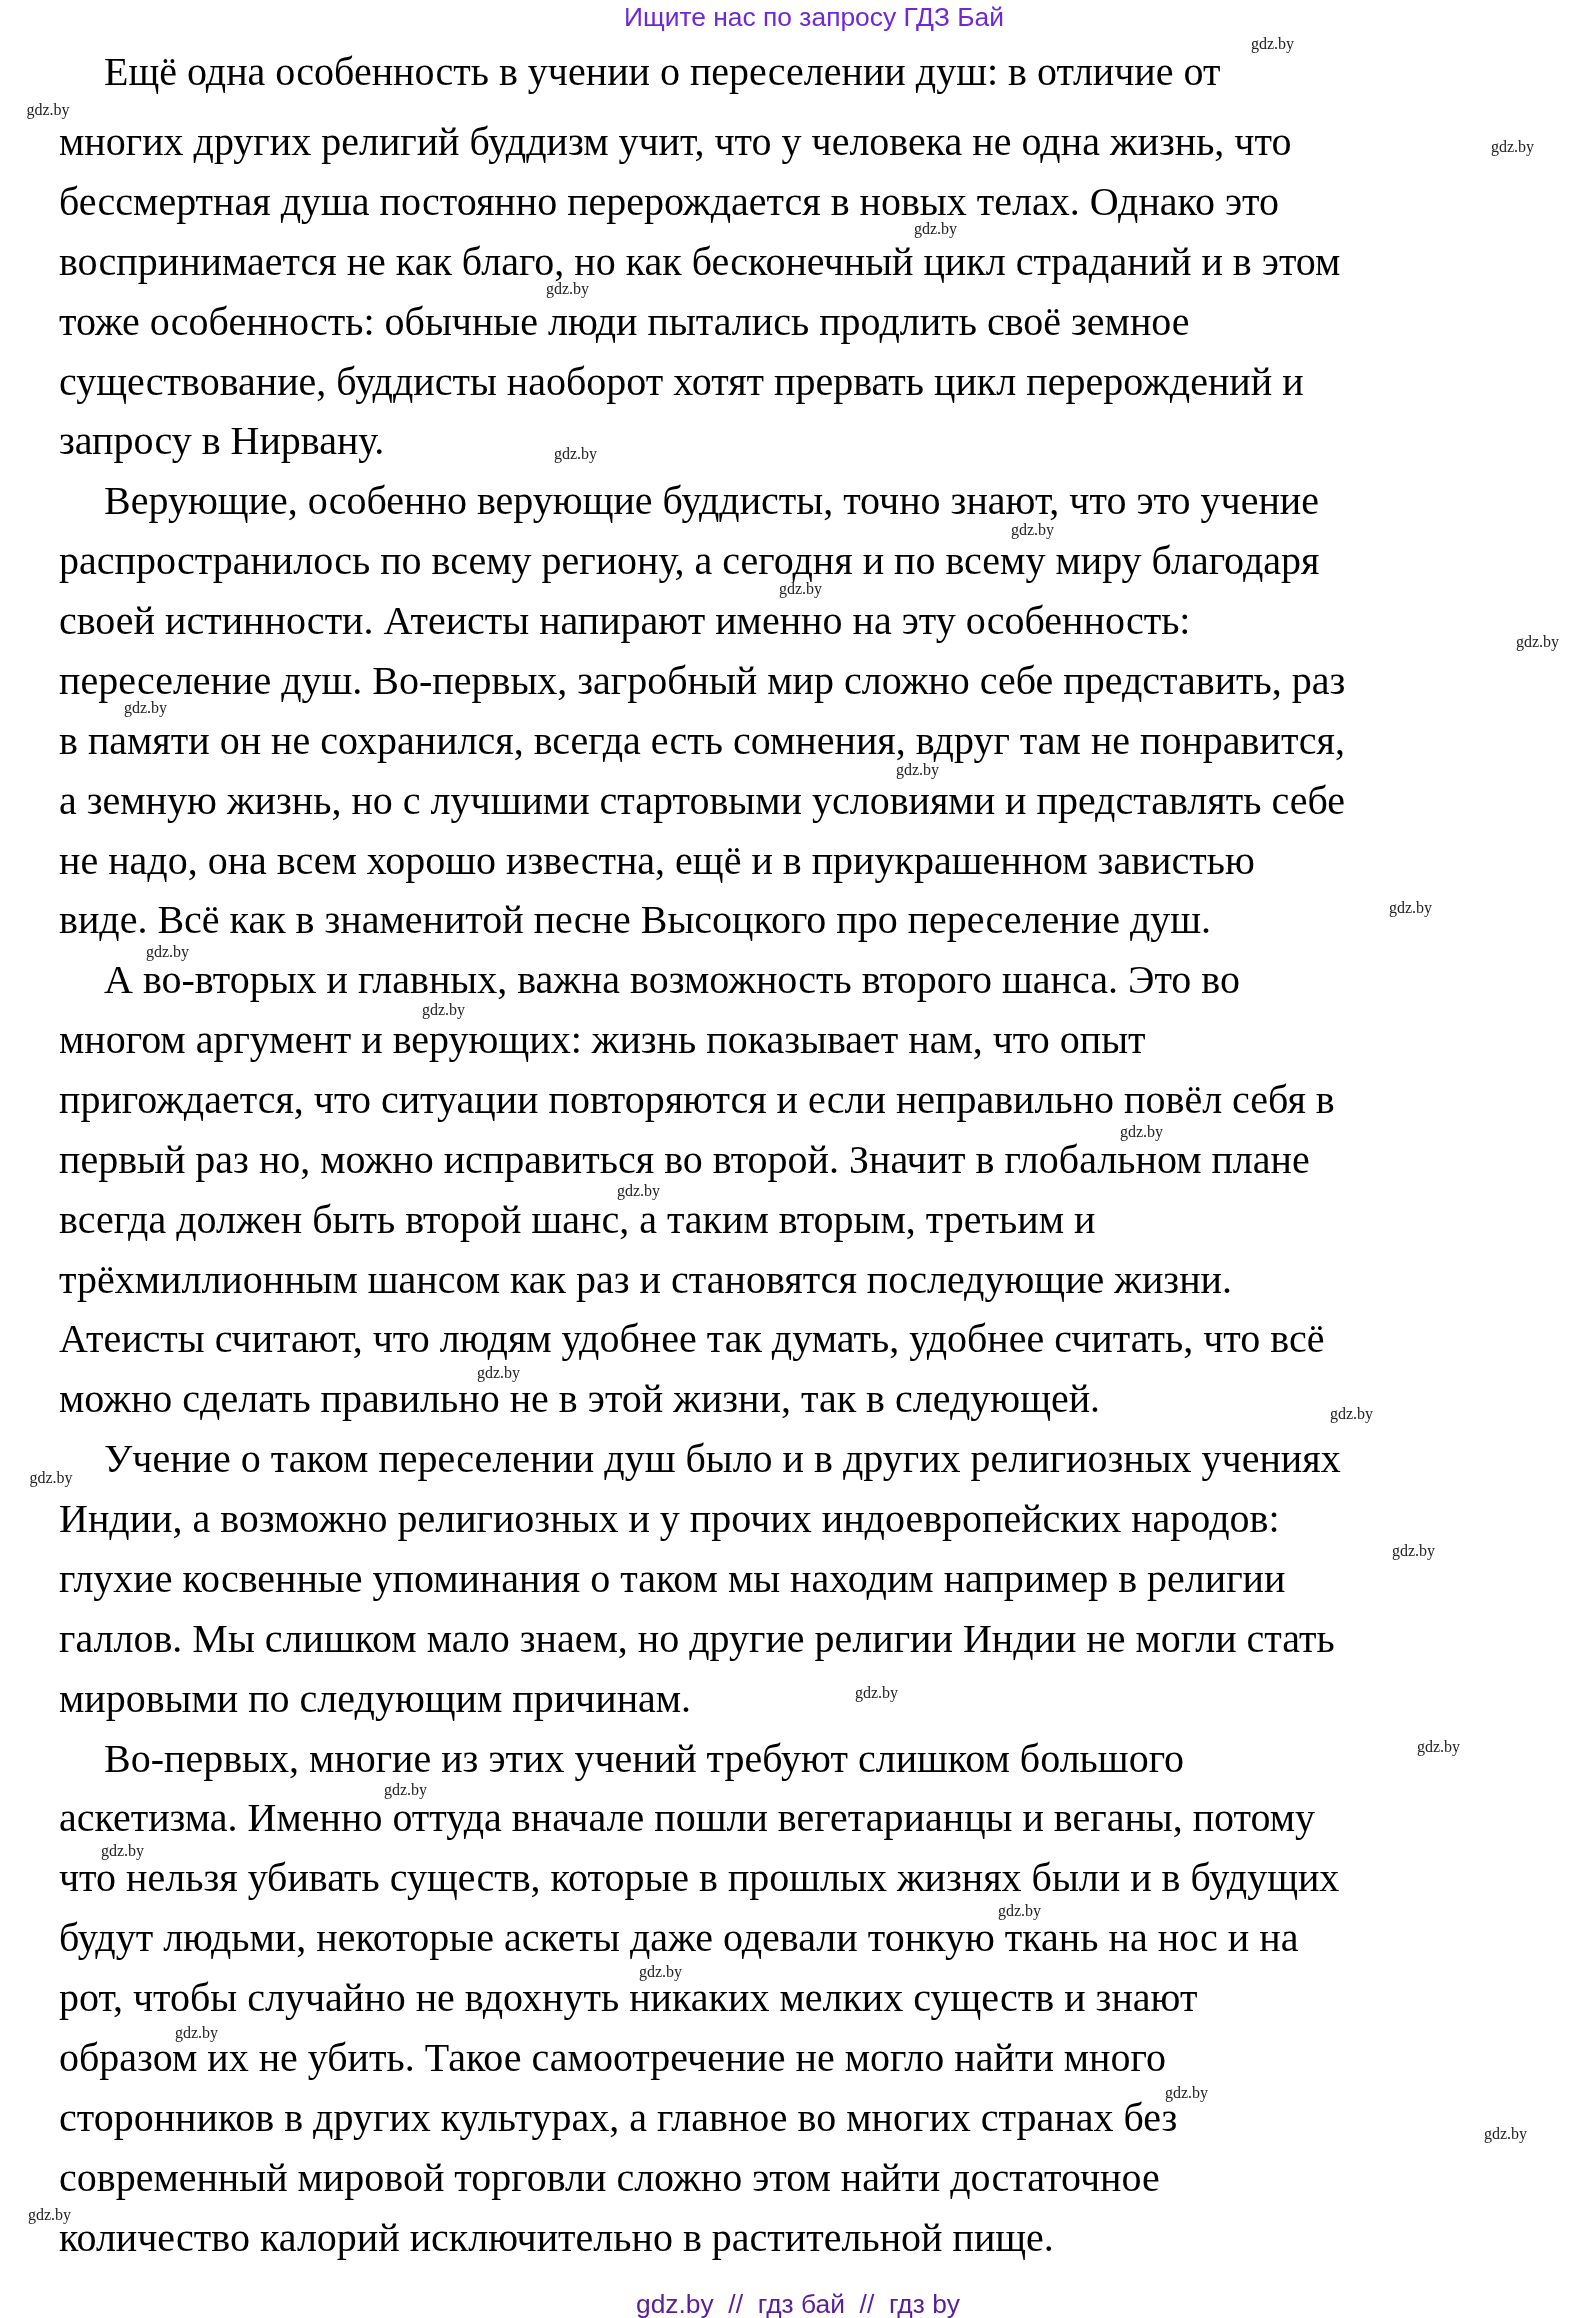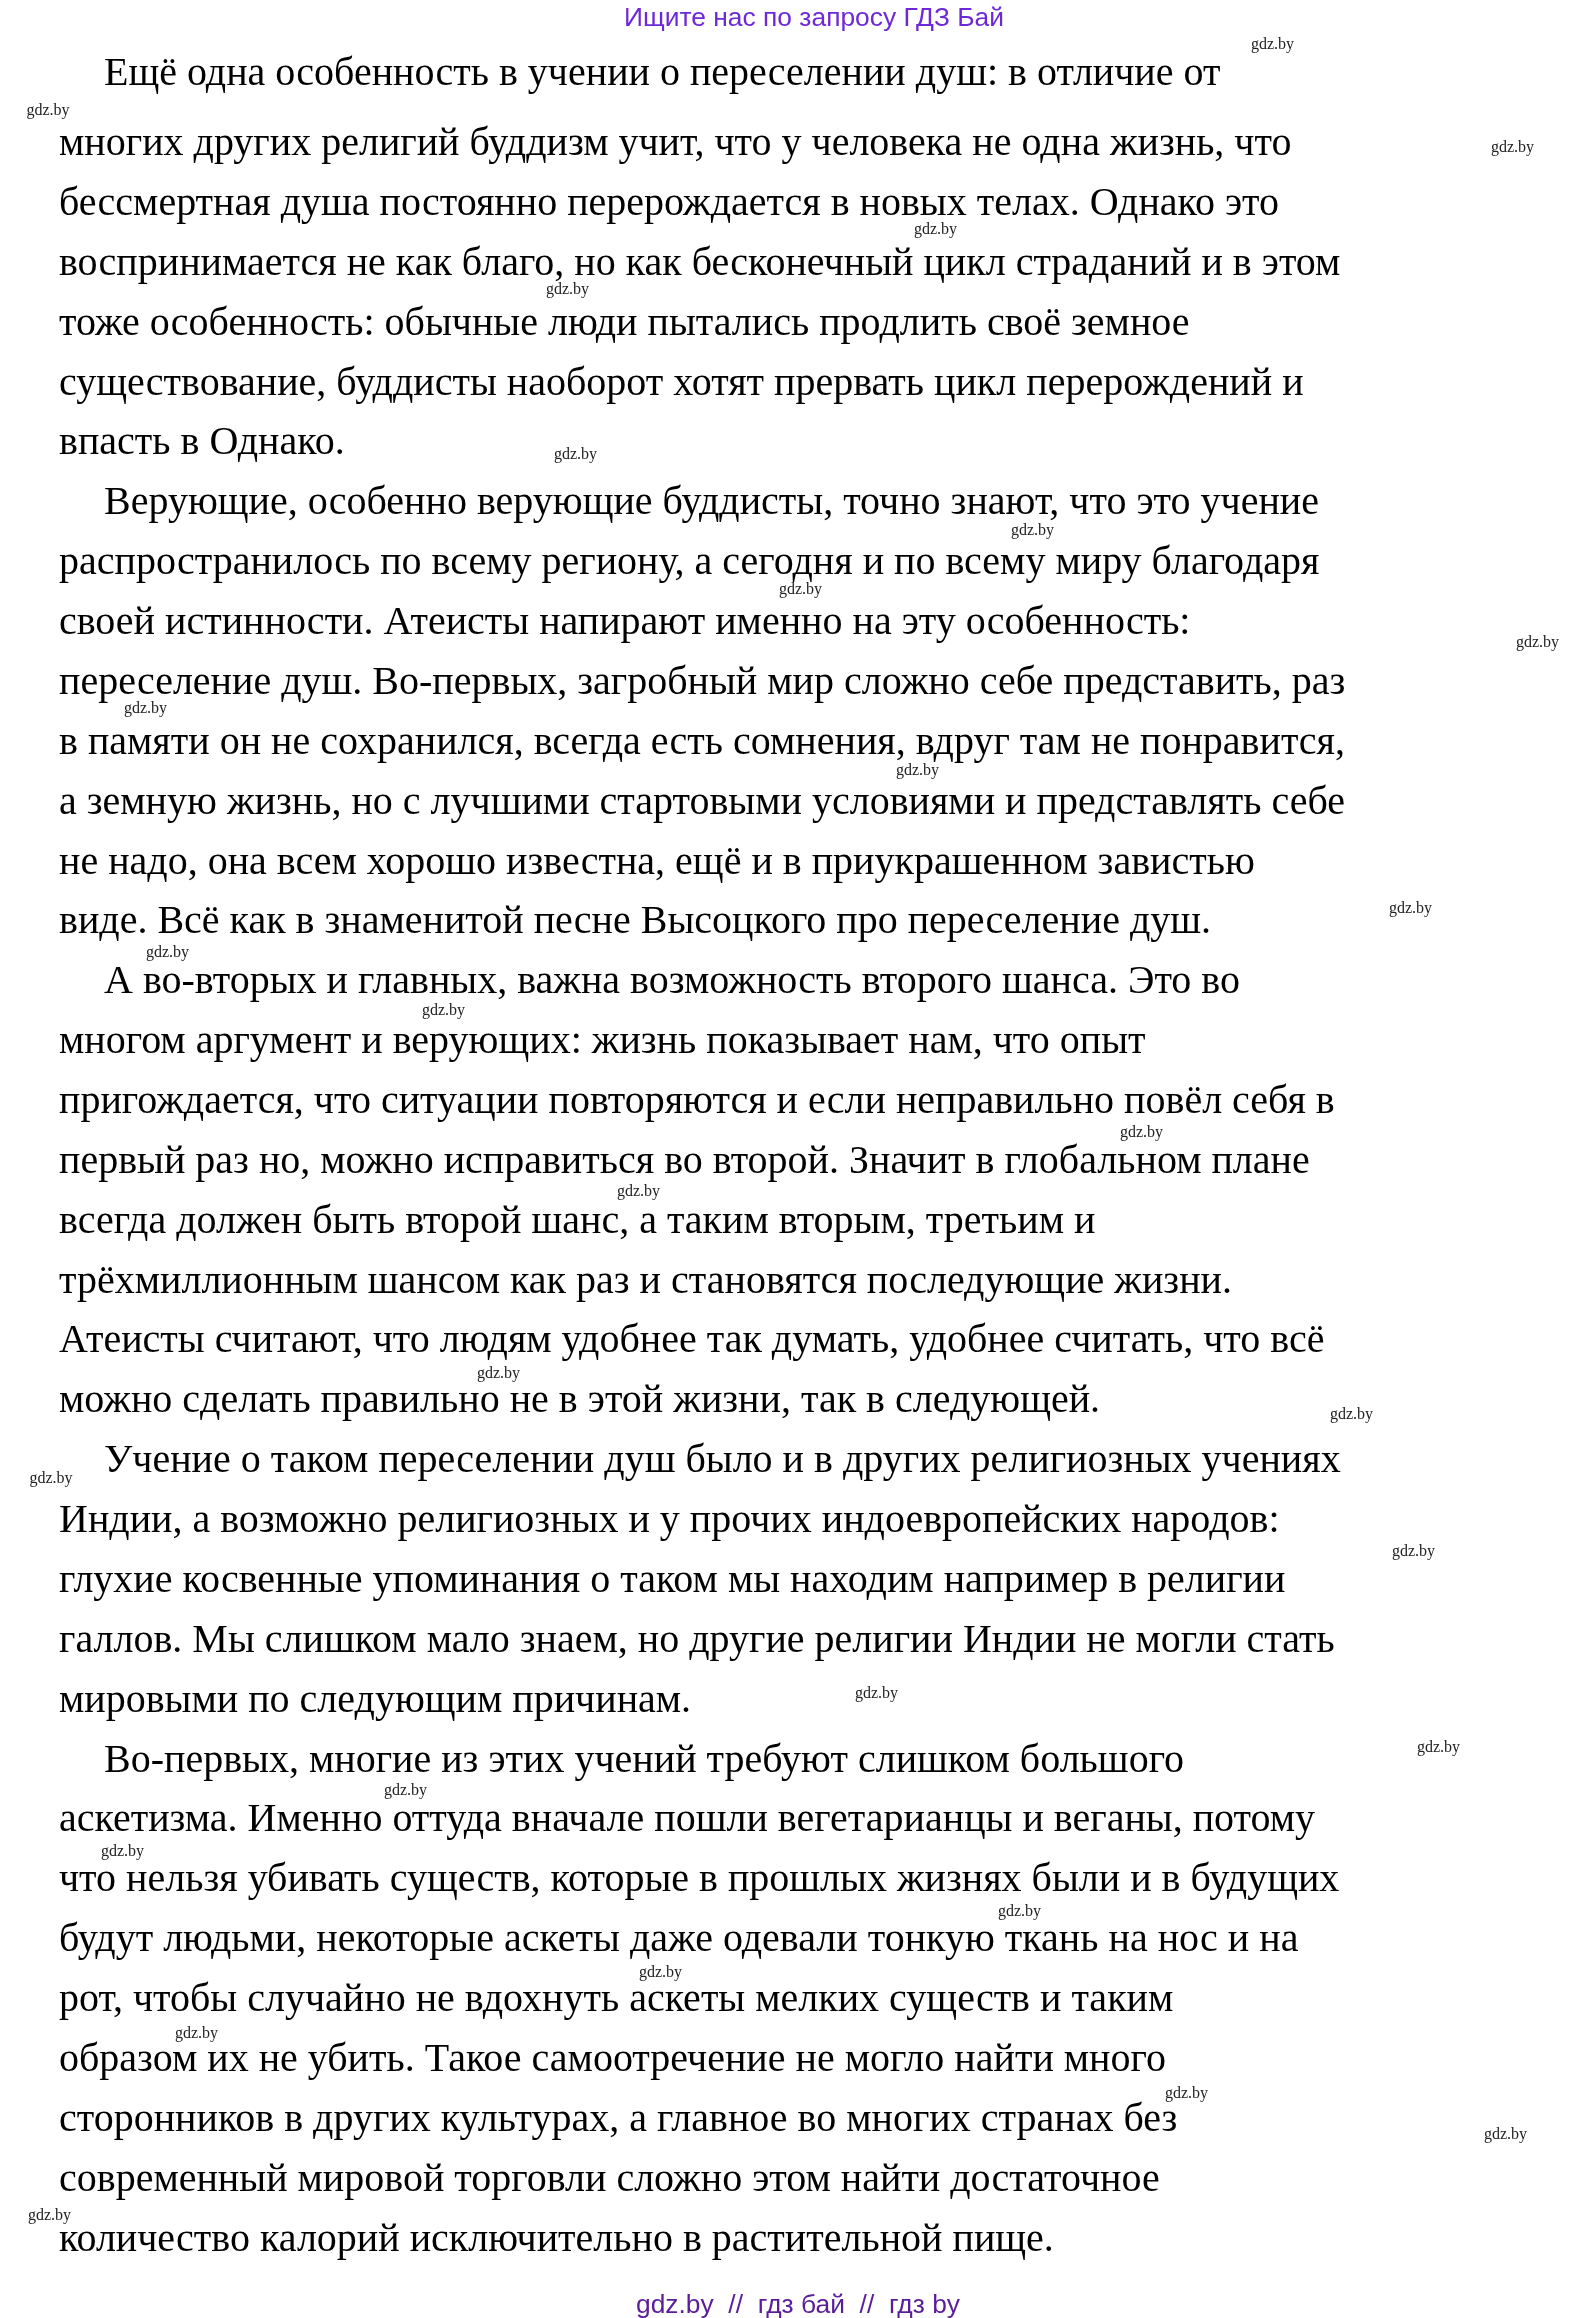--- a/index.html
+++ b/index.html
@@ -30,21 +30,21 @@
 
 <div class="header">Ищите нас по запросу ГДЗ Бай</div>
 
 <div>
   <div class="line indent" style="top:52px">Ещё одна особенность в учении о переселении душ: в отличие от</div>
   <div class="line" style="top:122px">многих других религий буддизм учит, что у человека не одна жизнь, что</div>
   <div class="line" style="top:182px">бессмертная душа постоянно перерождается в новых телах. Однако это</div>
   <div class="line" style="top:242px">воспринимается не как благо, но как бесконечный цикл страданий и в этом</div>
   <div class="line" style="top:302px">тоже особенность: обычные люди пытались продлить своё земное</div>
   <div class="line" style="top:362px">существование, буддисты наоборот хотят прервать цикл перерождений и</div>
-  <div class="line" style="top:421px">впасть в Однако.</div>
+  <div class="line" style="top:421px">запросу в Нирвану.</div>
   <div class="line indent" style="top:481px">Верующие, особенно верующие буддисты, точно знают, что это учение</div>
   <div class="line" style="top:541px">распространилось по всему региону, а сегодня и по всему миру благодаря</div>
   <div class="line" style="top:601px">своей истинности. Атеисты напирают именно на эту особенность:</div>
   <div class="line" style="top:661px">переселение душ. Во-первых, загробный мир сложно себе представить, раз</div>
   <div class="line" style="top:721px">в памяти он не сохранился, всегда есть сомнения, вдруг там не понравится,</div>
   <div class="line" style="top:781px">а земную жизнь, но с лучшими стартовыми условиями и представлять себе</div>
   <div class="line" style="top:841px">не надо, она всем хорошо известна, ещё и в приукрашенном завистью</div>
   <div class="line" style="top:900px">виде. Всё как в знаменитой песне Высоцкого про переселение душ.</div>
   <div class="line indent" style="top:960px">А во-вторых и главных, важна возможность второго шанса. Это во</div>
   <div class="line" style="top:1020px">многом аргумент и верующих: жизнь показывает нам, что опыт</div>
@@ -56,21 +56,21 @@
   <div class="line" style="top:1379px">можно сделать правильно не в этой жизни, так в следующей.</div>
   <div class="line indent" style="top:1439px">Учение о таком переселении душ было и в других религиозных учениях</div>
   <div class="line" style="top:1499px">Индии, а возможно религиозных и у прочих индоевропейских народов:</div>
   <div class="line" style="top:1559px">глухие косвенные упоминания о таком мы находим например в религии</div>
   <div class="line" style="top:1619px">галлов. Мы слишком мало знаем, но другие религии Индии не могли стать</div>
   <div class="line" style="top:1679px">мировыми по следующим причинам.</div>
   <div class="line indent" style="top:1739px">Во-первых, многие из этих учений требуют слишком большого</div>
   <div class="line" style="top:1798px">аскетизма. Именно оттуда вначале пошли вегетарианцы и веганы, потому</div>
   <div class="line" style="top:1858px">что нельзя убивать существ, которые в прошлых жизнях были и в будущих</div>
   <div class="line" style="top:1918px">будут людьми, некоторые аскеты даже одевали тонкую ткань на нос и на</div>
-  <div class="line" style="top:1978px">рот, чтобы случайно не вдохнуть аскеты мелких существ и таким</div>
+  <div class="line" style="top:1978px">рот, чтобы случайно не вдохнуть никаких мелких существ и знают</div>
   <div class="line" style="top:2038px">образом их не убить. Такое самоотречение не могло найти много</div>
   <div class="line" style="top:2098px">сторонников в других культурах, а главное во многих странах без</div>
   <div class="line" style="top:2158px">современный мировой торговли сложно этом найти достаточное</div>
   <div class="line" style="top:2218px">количество калорий исключительно в растительной пище.</div>
 </div>
 
 <div class="wm" style="left:1251px;top:36px">gdz.by</div>
 <div class="wm" style="left:26.4px;top:102px">gdz.by</div>
 <div class="wm" style="left:1491px;top:139px">gdz.by</div>
 <div class="wm" style="left:914px;top:221px">gdz.by</div>

